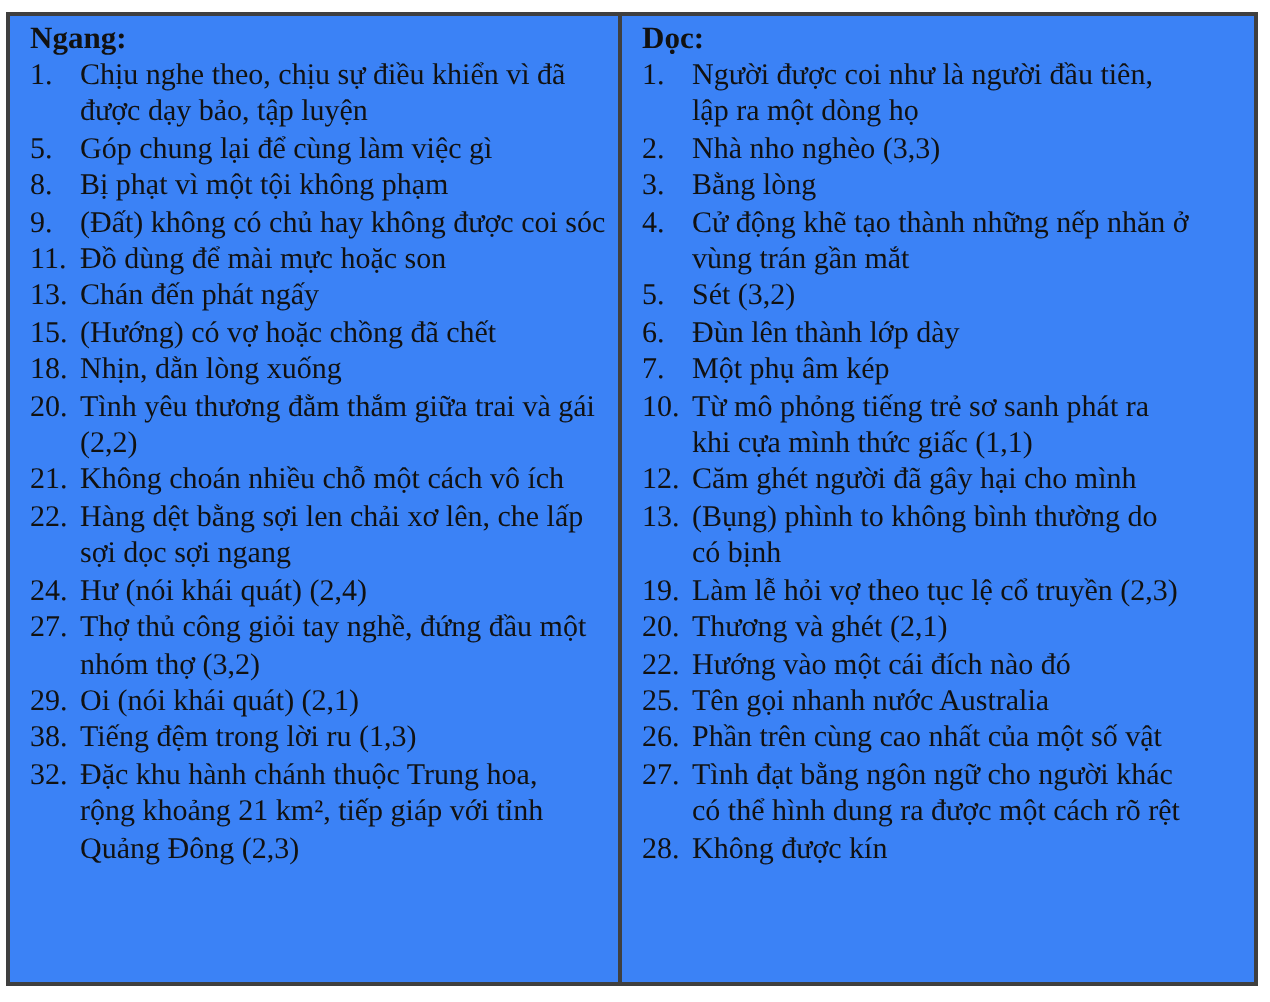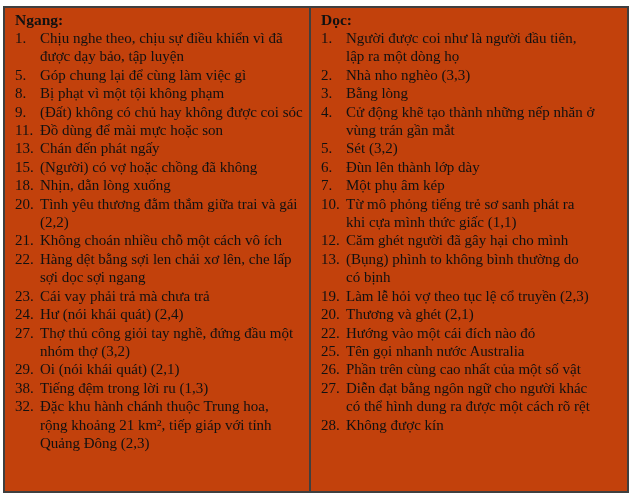--- a/index.html
+++ b/index.html
@@ -18,21 +18,21 @@
   }
   .clue-table {
     position: absolute;
     left: 3px;
     top: 6px;
     width: 626px;
     height: 487px;
     border: 2px solid #3f3f3f;
     box-sizing: border-box;
     display: flex;
-    background: #c2410c;
+    background: #3b82f6;
   }
   .col {
     box-sizing: border-box;
     padding: 2px 4px 0 8px;
     font-size: 15px;
     line-height: 18.4px;
     overflow: hidden;
   }
   .col-across {
     width: 306px;
@@ -99,21 +99,21 @@
           </div>
 
           <div class="clue-item">
             <span class="clue-num">13.</span>
             <span class="clue-text">Chán đến phát ngấy</span>
           </div>
 
 
           <div class="clue-item">
             <span class="clue-num">15.</span>
-            <span class="clue-text">(Người) có vợ hoặc chồng đã không</span>
+            <span class="clue-text">(Hướng) có vợ hoặc chồng đã chết</span>
           </div>
 
           <div class="clue-item">
             <span class="clue-num">18.</span>
             <span class="clue-text">Nhịn, dằn lòng xuống</span>
           </div>
 
           <div class="clue-item">
             <span class="clue-num">20.</span>
             <span class="clue-text">Tình yêu thương đằm thắm giữa trai và gái
@@ -124,24 +124,20 @@
             <span class="clue-num">21.</span>
             <span class="clue-text">Không choán nhiều chỗ một cách vô ích</span>
           </div>
 
           <div class="clue-item">
             <span class="clue-num">22.</span>
             <span class="clue-text">Hàng dệt bằng sợi len chải xơ lên, che lấp
 sợi dọc sợi ngang</span>
           </div>
 
-          <div class="clue-item">
-            <span class="clue-num">23.</span>
-            <span class="clue-text">Cái vay phải trả mà chưa trả</span>
-          </div>
 
           <div class="clue-item">
             <span class="clue-num">24.</span>
             <span class="clue-text">Hư (nói khái quát) (2,4)</span>
           </div>
 
           <div class="clue-item">
             <span class="clue-num">27.</span>
             <span class="clue-text">Thợ thủ công giỏi tay nghề, đứng đầu một
 nhóm thợ (3,2)</span>
@@ -246,21 +242,21 @@
             <span class="clue-text">Tên gọi nhanh nước Australia</span>
           </div>
 
           <div class="clue-item">
             <span class="clue-num">26.</span>
             <span class="clue-text">Phần trên cùng cao nhất của một số vật</span>
           </div>
 
           <div class="clue-item">
             <span class="clue-num">27.</span>
-            <span class="clue-text">Diễn đạt bằng ngôn ngữ cho người khác
+            <span class="clue-text">Tình đạt bằng ngôn ngữ cho người khác
 có thể hình dung ra được một cách rõ rệt</span>
           </div>
 
           <div class="clue-item">
             <span class="clue-num">28.</span>
             <span class="clue-text">Không được kín</span>
           </div>
 
         </div>
     </div>

